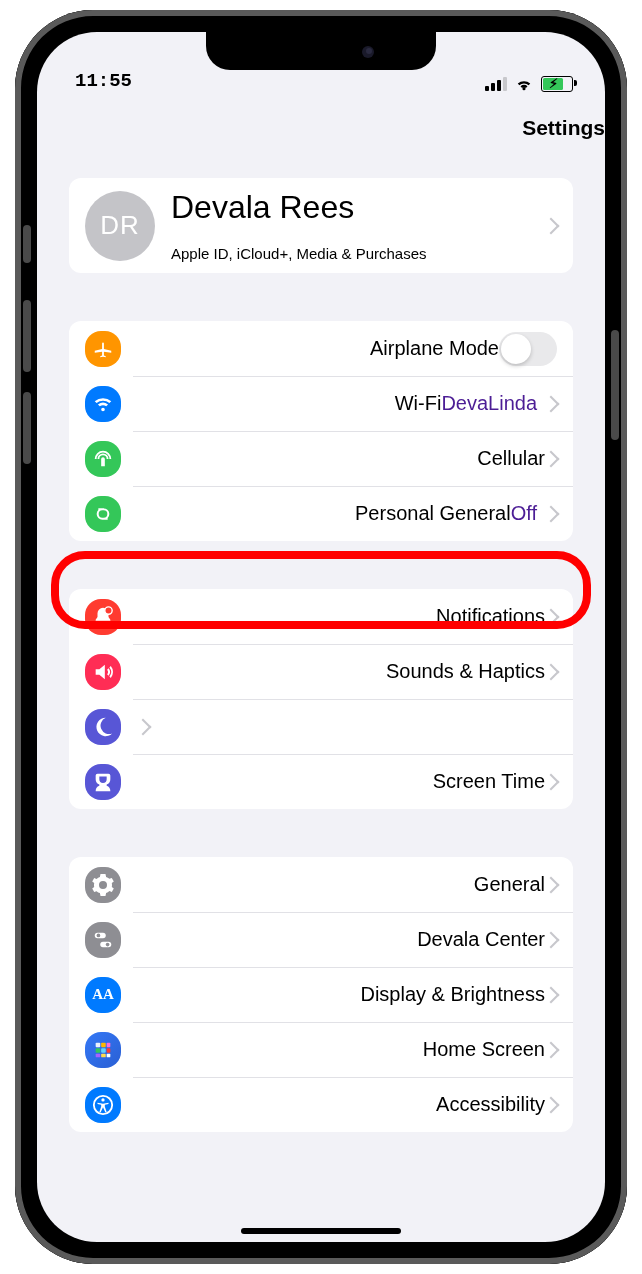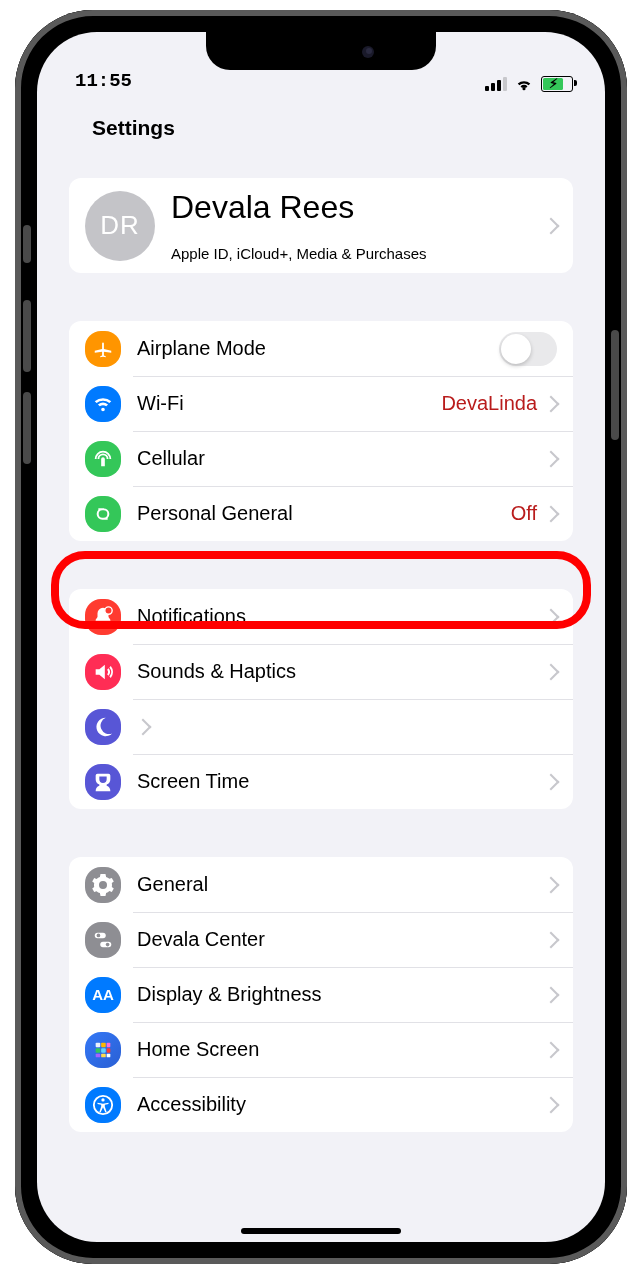--- a/index.html
+++ b/index.html
@@ -44,46 +44,46 @@
   .sig i:nth-child(2){left:6px;height:8px;}
   .sig i:nth-child(3){left:12px;height:11px;}
   .sig i:nth-child(4){left:18px;height:14px;background:#c8c8cc;}
   .wifi-ic{width:20px;height:14px;}
   .batt{width:30px;height:14px;border:1.5px solid #000;border-radius:3px;position:relative;}
   .batt::after{content:"";position:absolute;right:-5px;top:3px;width:3px;height:6px;background:#000;border-radius:0 2px 2px 0;}
   .batt-fill{position:absolute;left:1px;top:1px;bottom:1px;width:20px;background:#34c759;border-radius:1.5px;}
   .bolt{position:absolute;left:7px;top:-1px;font-size:13px;color:#000;}
 
   
-  .nav{position:absolute;top:66px;left:12px;right:0;height:60px;display:flex;align-items:center;justify-content:flex-start;padding-left:43px;}
+  .nav{position:absolute;top:66px;left:4px;right:0;height:60px;display:flex;align-items:center;justify-content:flex-end;padding-left:43px;}
   .nav-title{font-size:21px;font-weight:600;color:#000;}
 
   
   .content{position:absolute;top:132px;left:0;right:0;bottom:0;overflow:hidden;padding:0 32px;}
   .group{background:#fff;border-radius:12px;overflow:hidden;}
   .g1{margin-top:14px;}
   .g2{margin-top:48px;}
   .g3{margin-top:48px;}
   .g4{margin-top:48px;}
 
-  .row{display:flex;align-items:center;min-height:55px;padding:0 16px 0 16px;position:relative;}
+  .row{display:flex;align-items:center;min-height:55px;padding:0 16px 0 16px;position:relative;text-align:right;}
   .row + .row::before{content:"";position:absolute;top:0;left:64px;right:0;height:1px;background:#e1e1e6;}
   .row .label{font-size:20px;color:#000;flex:1;}
-  .row .value{font-size:20px;color:#b91c1c;margin-right:8px;}
+  .row .value{font-size:20px;color:#4c1d95;margin-right:8px;}
   .chevron{width:10px;height:10px;border-top:2.5px solid #c7c7cc;border-right:2.5px solid #c7c7cc;transform:rotate(45deg);}
 
   
   .profile-row{display:flex;align-items:center;min-height:95px;padding:0 16px;}
   .avatar{width:70px;height:70px;border-radius:50%;background:#c4c4c8;display:flex;align-items:center;justify-content:center;color:#fff;font-size:26px;font-weight:400;letter-spacing:1px;margin-right:16px;}
   .profile-text{flex:1;}
   .profile-name{font-size:32px;color:#000;font-weight:400;line-height:1.2;}
   .profile-sub{font-size:15px;color:#000;line-height:1.2;margin-top:18px;}
 
   
-  .app-ic{width:36px;height:36px;border-radius:16px;margin-right:16px;display:flex;align-items:center;justify-content:center;color:#fff;flex-shrink:0;}
+  .app-ic{width:36px;height:36px;border-radius:16px;margin-right:16px;display:flex;align-items:center;justify-content:center;color:#fff;flex-shrink:0;font-family:Liberation Serif, serif;}
   .ic-orange{background:#ff9500;}
   .ic-blue{background:#007aff;}
   .ic-btblue{background:#007aff;}
   .ic-green{background:#34c759;}
   .ic-red{background:#ff3b30;}
   .ic-pink{background:#ff2d55;}
   .ic-indigo{background:#5856d6;}
   .ic-gray{background:#8e8e93;}
   .ic-bluea{background:#007aff;}
   .ic-hs{background:linear-gradient(135deg,#3478f6,#2a5fd4);}

